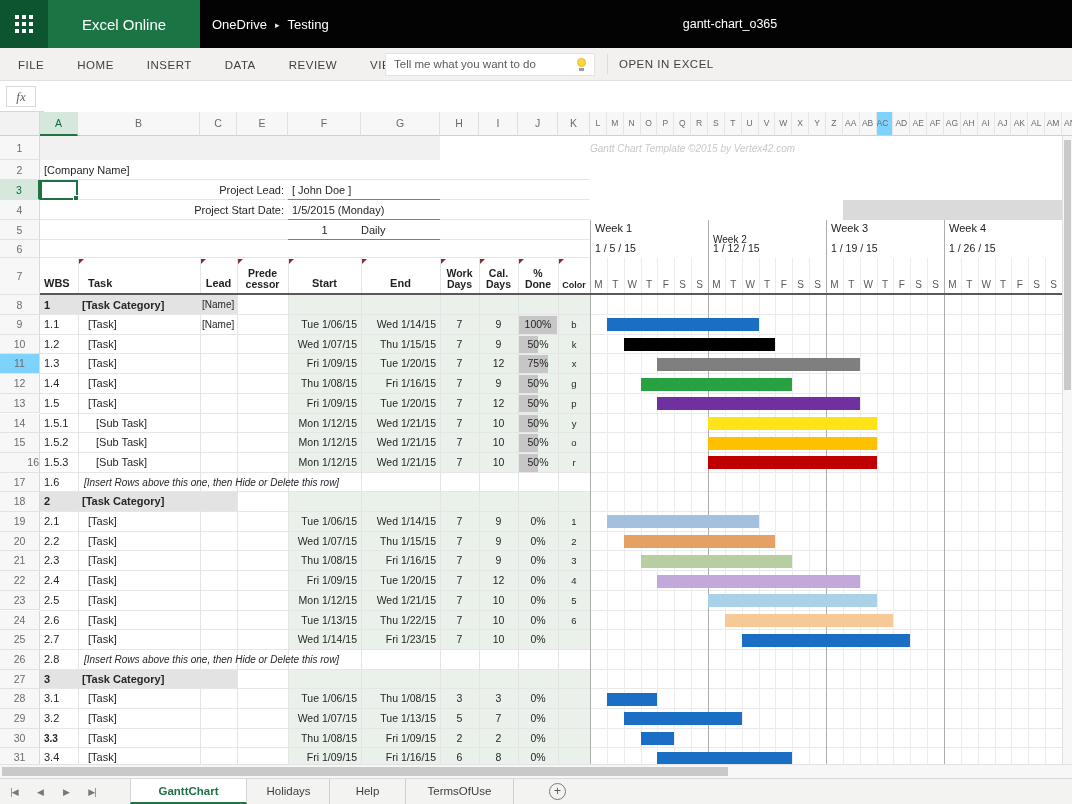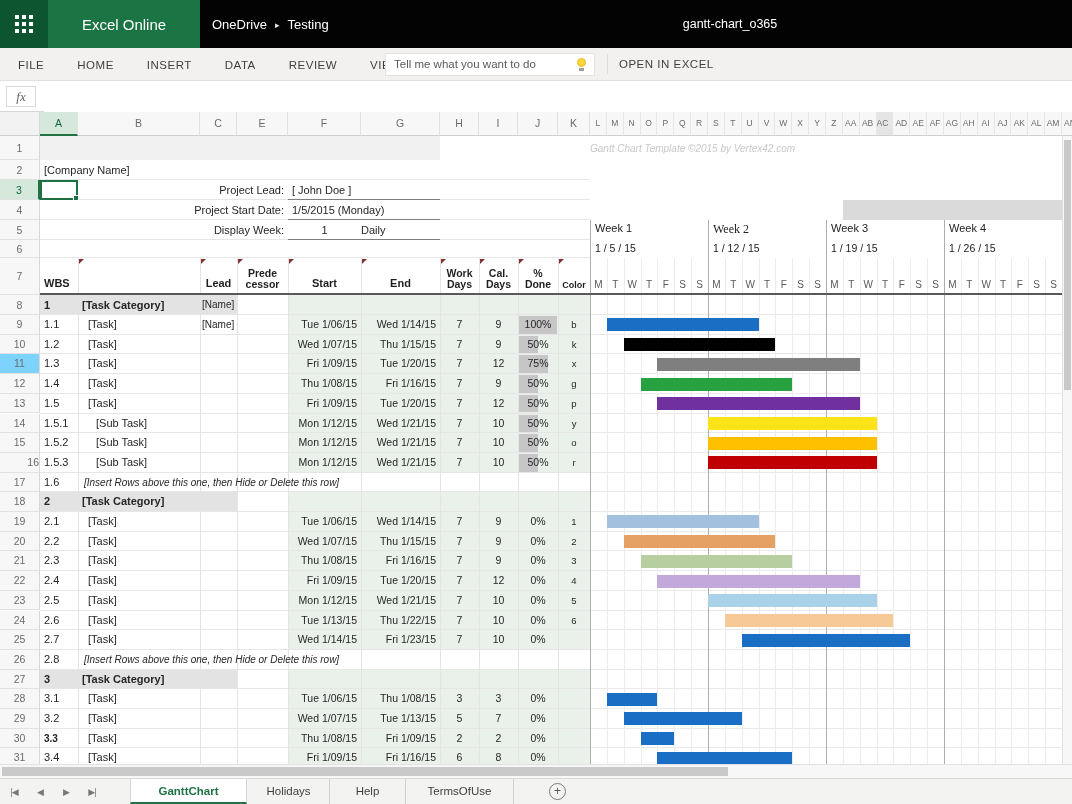--- a/index.html
+++ b/index.html
@@ -129,21 +129,21 @@
       <div style="position: absolute; left: 708px; top: 0px; width: 16.8571px; height: 24px; line-height: 23px; text-align: center; font-size: 8.5px; color: rgb(107, 107, 107); background: rgb(247, 247, 247); border-right: 1px solid rgb(230, 230, 230); border-bottom: 1px solid rgb(207, 207, 207); overflow: hidden;">S</div>
       <div style="position: absolute; left: 724.857px; top: 0px; width: 16.8571px; height: 24px; line-height: 23px; text-align: center; font-size: 8.5px; color: rgb(107, 107, 107); background: rgb(247, 247, 247); border-right: 1px solid rgb(230, 230, 230); border-bottom: 1px solid rgb(207, 207, 207); overflow: hidden;">T</div>
       <div style="position: absolute; left: 741.714px; top: 0px; width: 16.8571px; height: 24px; line-height: 23px; text-align: center; font-size: 8.5px; color: rgb(107, 107, 107); background: rgb(247, 247, 247); border-right: 1px solid rgb(230, 230, 230); border-bottom: 1px solid rgb(207, 207, 207); overflow: hidden;">U</div>
       <div style="position: absolute; left: 758.571px; top: 0px; width: 16.8571px; height: 24px; line-height: 23px; text-align: center; font-size: 8.5px; color: rgb(107, 107, 107); background: rgb(247, 247, 247); border-right: 1px solid rgb(230, 230, 230); border-bottom: 1px solid rgb(207, 207, 207); overflow: hidden;">V</div>
       <div style="position: absolute; left: 775.429px; top: 0px; width: 16.8571px; height: 24px; line-height: 23px; text-align: center; font-size: 8.5px; color: rgb(107, 107, 107); background: rgb(247, 247, 247); border-right: 1px solid rgb(230, 230, 230); border-bottom: 1px solid rgb(207, 207, 207); overflow: hidden;">W</div>
       <div style="position: absolute; left: 792.286px; top: 0px; width: 16.8571px; height: 24px; line-height: 23px; text-align: center; font-size: 8.5px; color: rgb(107, 107, 107); background: rgb(247, 247, 247); border-right: 1px solid rgb(230, 230, 230); border-bottom: 1px solid rgb(207, 207, 207); overflow: hidden;">X</div>
       <div style="position: absolute; left: 809.143px; top: 0px; width: 16.8571px; height: 24px; line-height: 23px; text-align: center; font-size: 8.5px; color: rgb(107, 107, 107); background: rgb(247, 247, 247); border-right: 1px solid rgb(230, 230, 230); border-bottom: 1px solid rgb(207, 207, 207); overflow: hidden;">Y</div>
       <div style="position: absolute; left: 826px; top: 0px; width: 16.8571px; height: 24px; line-height: 23px; text-align: center; font-size: 8.5px; color: rgb(107, 107, 107); background: rgb(247, 247, 247); border-right: 1px solid rgb(230, 230, 230); border-bottom: 1px solid rgb(207, 207, 207); overflow: hidden;">Z</div>
       <div style="position: absolute; left: 842.857px; top: 0px; width: 16.8571px; height: 24px; line-height: 23px; text-align: center; font-size: 8.5px; color: rgb(107, 107, 107); background: rgb(247, 247, 247); border-right: 1px solid rgb(230, 230, 230); border-bottom: 1px solid rgb(207, 207, 207); overflow: hidden;">AA</div>
       <div style="position: absolute; left: 859.714px; top: 0px; width: 16.8571px; height: 24px; line-height: 23px; text-align: center; font-size: 8.5px; color: rgb(107, 107, 107); background: rgb(247, 247, 247); border-right: 1px solid rgb(230, 230, 230); border-bottom: 1px solid rgb(207, 207, 207); overflow: hidden;">AB</div>
-      <div style="position: absolute; left: 876.571px; top: 0px; width: 16.8571px; height: 24px; line-height: 23px; font-size: 8.5px; color: rgb(107, 107, 107); background: #e5e5e5; border-right: 1px solid rgb(230, 230, 230); border-bottom: 1px solid rgb(207, 207, 207); overflow: hidden;">AC</div>
+      <div style="position: absolute; left: 876.571px; top: 0px; width: 16.8571px; height: 24px; line-height: 23px; font-size: 8.5px; color: rgb(107, 107, 107); background: #7dd3fc; border-right: 1px solid rgb(230, 230, 230); border-bottom: 1px solid rgb(207, 207, 207); overflow: hidden;">AC</div>
       <div style="position: absolute; left: 893.429px; top: 0px; width: 16.8571px; height: 24px; line-height: 23px; text-align: center; font-size: 8.5px; color: rgb(107, 107, 107); background: rgb(247, 247, 247); border-right: 1px solid rgb(230, 230, 230); border-bottom: 1px solid rgb(207, 207, 207); overflow: hidden;">AD</div>
       <div style="position: absolute; left: 910.286px; top: 0px; width: 16.8571px; height: 24px; line-height: 23px; text-align: center; font-size: 8.5px; color: rgb(107, 107, 107); background: rgb(247, 247, 247); border-right: 1px solid rgb(230, 230, 230); border-bottom: 1px solid rgb(207, 207, 207); overflow: hidden;">AE</div>
       <div style="position: absolute; left: 927.143px; top: 0px; width: 16.8571px; height: 24px; line-height: 23px; text-align: center; font-size: 8.5px; color: rgb(107, 107, 107); background: rgb(247, 247, 247); border-right: 1px solid rgb(230, 230, 230); border-bottom: 1px solid rgb(207, 207, 207); overflow: hidden;">AF</div>
       <div style="position: absolute; left: 944px; top: 0px; width: 16.8571px; height: 24px; line-height: 23px; text-align: center; font-size: 8.5px; color: rgb(107, 107, 107); background: rgb(247, 247, 247); border-right: 1px solid rgb(230, 230, 230); border-bottom: 1px solid rgb(207, 207, 207); overflow: hidden;">AG</div>
       <div style="position: absolute; left: 960.857px; top: 0px; width: 16.8571px; height: 24px; line-height: 23px; text-align: center; font-size: 8.5px; color: rgb(107, 107, 107); background: rgb(247, 247, 247); border-right: 1px solid rgb(230, 230, 230); border-bottom: 1px solid rgb(207, 207, 207); overflow: hidden;">AH</div>
       <div style="position: absolute; left: 977.714px; top: 0px; width: 16.8571px; height: 24px; line-height: 23px; text-align: center; font-size: 8.5px; color: rgb(107, 107, 107); background: rgb(247, 247, 247); border-right: 1px solid rgb(230, 230, 230); border-bottom: 1px solid rgb(207, 207, 207); overflow: hidden;">AI</div>
       <div style="position: absolute; left: 994.571px; top: 0px; width: 16.8571px; height: 24px; line-height: 23px; text-align: center; font-size: 8.5px; color: rgb(107, 107, 107); background: rgb(247, 247, 247); border-right: 1px solid rgb(230, 230, 230); border-bottom: 1px solid rgb(207, 207, 207); overflow: hidden;">AJ</div>
       <div style="position: absolute; left: 1011.43px; top: 0px; width: 16.8571px; height: 24px; line-height: 23px; text-align: center; font-size: 8.5px; color: rgb(107, 107, 107); background: rgb(247, 247, 247); border-right: 1px solid rgb(230, 230, 230); border-bottom: 1px solid rgb(207, 207, 207); overflow: hidden;">AK</div>
       <div style="position: absolute; left: 1028.29px; top: 0px; width: 16.8571px; height: 24px; line-height: 23px; text-align: center; font-size: 8.5px; color: rgb(107, 107, 107); background: rgb(247, 247, 247); border-right: 1px solid rgb(230, 230, 230); border-bottom: 1px solid rgb(207, 207, 207); overflow: hidden;">AL</div>
       <div style="position: absolute; left: 1045.14px; top: 0px; width: 16.8571px; height: 24px; line-height: 23px; text-align: center; font-size: 8.5px; color: rgb(107, 107, 107); background: rgb(247, 247, 247); border-right: 1px solid rgb(230, 230, 230); border-bottom: 1px solid rgb(207, 207, 207); overflow: hidden;">AM</div>
@@ -307,26 +307,25 @@
       <div style="position: absolute; left: 40px; top: 157px; width: 1022px; height: 2px; background: rgb(89, 89, 89);"></div>
       <div style="position: absolute; left: 288px; top: 63px; width: 152px; height: 1px; background: rgb(127, 127, 127);"></div>
       <div style="position: absolute; left: 288px; top: 83px; width: 152px; height: 1px; background: rgb(127, 127, 127);"></div>
       <div style="position: absolute; left: 288px; top: 103px; width: 152px; height: 1px; background: rgb(127, 127, 127);"></div>
       <div style="position: absolute; left: 590px; top: 4px; width: 320px; height: 18px; line-height: 18px; font-style: italic; font-size: 10px; color: rgb(200, 200, 200); white-space: nowrap;">Gantt Chart Template ©2015 by Vertex42.com</div>
       <div style="position: absolute; left: 40px; top: 44px; width: 244px; height: 20px; line-height: 20px; text-align: right; font-size: 11px; color: rgb(38, 38, 38);">Project Lead:</div>
       <div style="position: absolute; left: 44px; top: 24px; width: 200px; height: 20px; line-height: 20px; font-size: 11px; color: rgb(38, 38, 38);">[Company Name]</div>
       <div style="position: absolute; left: 292px; top: 44px; width: 160px; height: 20px; line-height: 20px; font-size: 11px; color: rgb(38, 38, 38); white-space: nowrap;">[ John Doe ]</div>
       <div style="position: absolute; left: 40px; top: 64px; width: 244px; height: 20px; line-height: 20px; text-align: right; font-size: 11px; color: rgb(38, 38, 38);">Project Start Date:</div>
       <div style="position: absolute; left: 292px; top: 64px; width: 160px; height: 20px; line-height: 20px; font-size: 11px; color: rgb(38, 38, 38); white-space: nowrap;">1/5/2015 (Monday)</div>
-      <div style="position: absolute; left: 40px; top: 84px; width: 244px; height: 20px; line-height: 20px; text-align: right; font-size: 11px; color: rgb(38, 38, 38);">Display Week:</div>
       <div style="position: absolute; left: 288px; top: 84px; width: 73px; height: 20px; line-height: 20px; text-align: center; font-size: 11px; color: rgb(38, 38, 38);">1</div>
       <div style="position: absolute; left: 361px; top: 84px; width: 75px; height: 20px; line-height: 20px; font-size: 11px; color: rgb(38, 38, 38);">Daily</div>
       <div style="position: absolute; left: 595px; top: 86px; width: 110px; height: 16px; font-size: 11px; color: rgb(34, 34, 34); white-space: nowrap;">Week 1</div>
       <div style="position: absolute; left: 595px; top: 106px; width: 110px; height: 14px; font-size: 10.5px; color: rgb(34, 34, 34); white-space: nowrap;">1 / 5 / 15</div>
-      <div style="position: absolute; left: 713px; top: 86px; width: 110px; height: 16px; font-size: 12px; color: rgb(34, 34, 34); white-space: nowrap; font-family: Liberation Serif, serif;">Week 2</div>
+      <div style="position: absolute; left: 713px; top: 98px; width: 110px; height: 16px; font-size: 10px; color: rgb(34, 34, 34); white-space: nowrap;">Week 2</div>
       <div style="position: absolute; left: 713px; top: 106px; width: 110px; height: 14px; font-size: 10.5px; color: rgb(34, 34, 34); white-space: nowrap;">1 / 12 / 15</div>
       <div style="position: absolute; left: 831px; top: 86px; width: 110px; height: 16px; font-size: 11px; color: rgb(34, 34, 34); white-space: nowrap;">Week 3</div>
       <div style="position: absolute; left: 831px; top: 106px; width: 110px; height: 14px; font-size: 10.5px; color: rgb(34, 34, 34); white-space: nowrap;">1 / 19 / 15</div>
       <div style="position: absolute; left: 949px; top: 86px; width: 110px; height: 16px; font-size: 11px; color: rgb(34, 34, 34); white-space: nowrap;">Week 4</div>
       <div style="position: absolute; left: 949px; top: 106px; width: 110px; height: 14px; font-size: 10.5px; color: rgb(34, 34, 34); white-space: nowrap;">1 / 26 / 15</div>
       <div style="position: absolute; left: 590px; top: 140px; width: 16.8571px; height: 17px; line-height: 17px; text-align: center; font-size: 10px; color: rgb(89, 89, 89);">M</div>
       <div style="position: absolute; left: 606.857px; top: 140px; width: 16.8571px; height: 17px; line-height: 17px; text-align: center; font-size: 10px; color: rgb(89, 89, 89);">T</div>
       <div style="position: absolute; left: 623.714px; top: 140px; width: 16.8571px; height: 17px; line-height: 17px; text-align: center; font-size: 10px; color: rgb(89, 89, 89);">W</div>
       <div style="position: absolute; left: 640.571px; top: 140px; width: 16.8571px; height: 17px; line-height: 17px; text-align: center; font-size: 10px; color: rgb(89, 89, 89);">T</div>
       <div style="position: absolute; left: 657.429px; top: 140px; width: 16.8571px; height: 17px; line-height: 17px; text-align: center; font-size: 10px; color: rgb(89, 89, 89);">F</div>
@@ -347,20 +346,21 @@
       <div style="position: absolute; left: 910.286px; top: 140px; width: 16.8571px; height: 17px; line-height: 17px; text-align: center; font-size: 10px; color: rgb(89, 89, 89);">S</div>
       <div style="position: absolute; left: 927.143px; top: 140px; width: 16.8571px; height: 17px; line-height: 17px; text-align: center; font-size: 10px; color: rgb(89, 89, 89);">S</div>
       <div style="position: absolute; left: 944px; top: 140px; width: 16.8571px; height: 17px; line-height: 17px; text-align: center; font-size: 10px; color: rgb(89, 89, 89);">M</div>
       <div style="position: absolute; left: 960.857px; top: 140px; width: 16.8571px; height: 17px; line-height: 17px; text-align: center; font-size: 10px; color: rgb(89, 89, 89);">T</div>
       <div style="position: absolute; left: 977.714px; top: 140px; width: 16.8571px; height: 17px; line-height: 17px; text-align: center; font-size: 10px; color: rgb(89, 89, 89);">W</div>
       <div style="position: absolute; left: 994.571px; top: 140px; width: 16.8571px; height: 17px; line-height: 17px; text-align: center; font-size: 10px; color: rgb(89, 89, 89);">T</div>
       <div style="position: absolute; left: 1011.43px; top: 140px; width: 16.8571px; height: 17px; line-height: 17px; text-align: center; font-size: 10px; color: rgb(89, 89, 89);">F</div>
       <div style="position: absolute; left: 1028.29px; top: 140px; width: 16.8571px; height: 17px; line-height: 17px; text-align: center; font-size: 10px; color: rgb(89, 89, 89);">S</div>
       <div style="position: absolute; left: 1045.14px; top: 140px; width: 16.8571px; height: 17px; line-height: 17px; text-align: center; font-size: 10px; color: rgb(89, 89, 89);">S</div>
       <div style="position: absolute; left: 40px; top: 122px; width: 38px; height: 35px; font-size: 11px; font-weight: bold; color: rgb(31, 31, 31); display: flex; align-items: flex-end; white-space: pre-line; line-height: 1.05; padding-bottom: 3px; text-align: center; justify-content: flex-start; padding-left: 4px;">WBS</div>
+      <div style="position: absolute; left: 78px; top: 122px; width: 122px; height: 35px; font-size: 11px; font-weight: bold; color: rgb(31, 31, 31); display: flex; align-items: flex-end; white-space: pre-line; line-height: 1.05; padding-bottom: 3px; text-align: center; justify-content: flex-start; padding-left: 10px;">Task</div>
       <div style="position: absolute; left: 200px; top: 122px; width: 37px; height: 35px; font-size: 11px; font-weight: bold; color: rgb(31, 31, 31); display: flex; align-items: flex-end; white-space: pre-line; line-height: 1.05; padding-bottom: 3px; text-align: center; justify-content: center;">Lead</div>
       <div style="position: absolute; left: 237px; top: 122px; width: 51px; height: 35px; font-size: 10.5px; font-weight: bold; color: rgb(31, 31, 31); display: flex; align-items: flex-end; white-space: pre-line; line-height: 1.05; padding-bottom: 3px; text-align: center; justify-content: center;">Prede
 cessor</div>
       <div style="position: absolute; left: 288px; top: 122px; width: 73px; height: 35px; font-size: 11px; font-weight: bold; color: rgb(31, 31, 31); display: flex; align-items: flex-end; white-space: pre-line; line-height: 1.05; padding-bottom: 3px; text-align: center; justify-content: center;">Start</div>
       <div style="position: absolute; left: 361px; top: 122px; width: 79px; height: 35px; font-size: 11px; font-weight: bold; color: rgb(31, 31, 31); display: flex; align-items: flex-end; white-space: pre-line; line-height: 1.05; padding-bottom: 3px; text-align: center; justify-content: center;">End</div>
       <div style="position: absolute; left: 440px; top: 122px; width: 39px; height: 35px; font-size: 10.5px; font-weight: bold; color: rgb(31, 31, 31); display: flex; align-items: flex-end; white-space: pre-line; line-height: 1.05; padding-bottom: 3px; text-align: center; justify-content: center;">Work
 Days</div>
       <div style="position: absolute; left: 479px; top: 122px; width: 39px; height: 35px; font-size: 10.5px; font-weight: bold; color: rgb(31, 31, 31); display: flex; align-items: flex-end; white-space: pre-line; line-height: 1.05; padding-bottom: 3px; text-align: center; justify-content: center;">Cal.
 Days</div>
       <div style="position: absolute; left: 518px; top: 122px; width: 40px; height: 35px; font-size: 10.5px; font-weight: bold; color: rgb(31, 31, 31); display: flex; align-items: flex-end; white-space: pre-line; line-height: 1.05; padding-bottom: 3px; text-align: center; justify-content: center;">%

